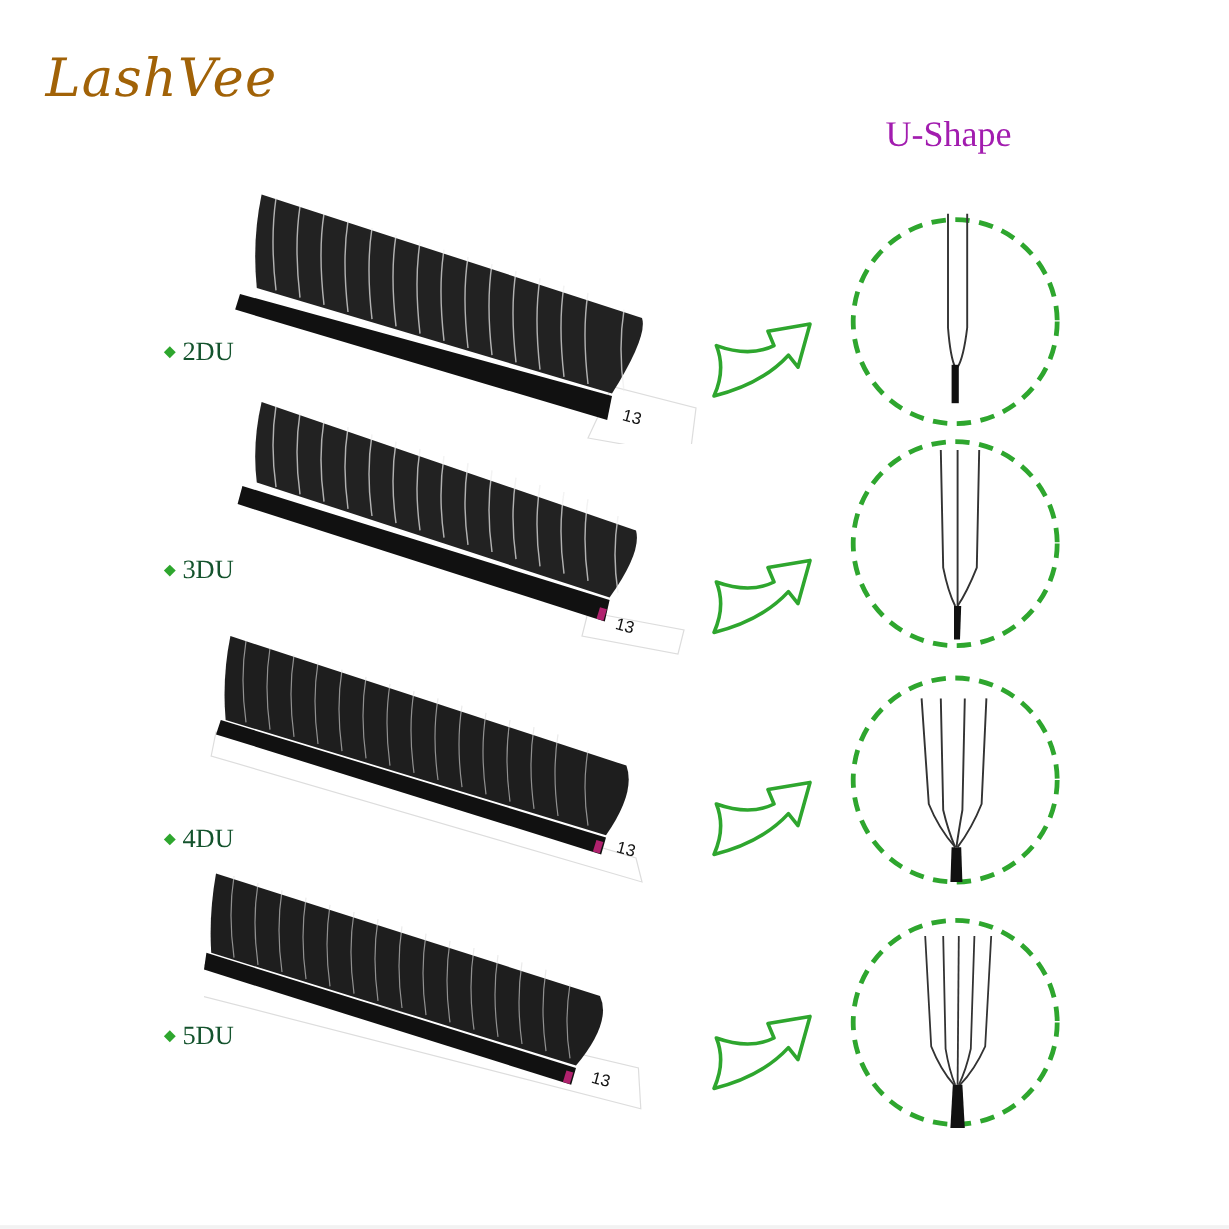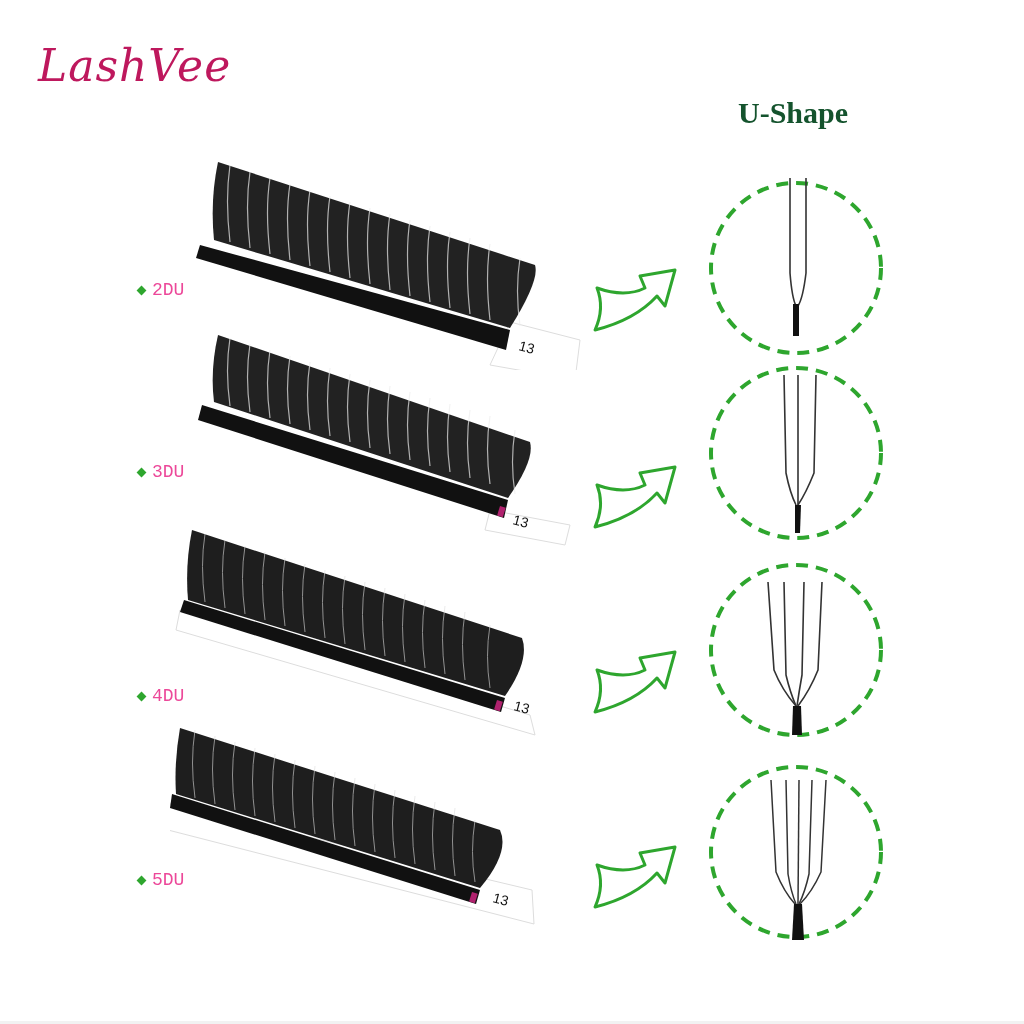--- a/index.html
+++ b/index.html
@@ -1,19 +1,19 @@
 <!DOCTYPE html>
 <html><head>
   <meta charset="utf-8">
   <style>
     html, body { margin: 0; padding: 0; background: #ffffff; }
     body { width: 1024px; height: 1024px; position: relative; overflow: hidden; font-family: "Liberation Serif", serif; }
-    .logo { position: absolute; left: 38px; top: 40px; font-family: "DejaVu Serif", serif; font-style: italic; font-size: 44px; color: #be185d; letter-spacing: 1px; }
-    .heading { position: absolute; left: 738px; top: 96px; font-family: "Liberation Serif", serif; font-weight: bold; font-size: 30px; color: #14532d; text-align: right; }
-    .label { position: absolute; left: 138px; display: flex; align-items: center; font-family: Liberation Mono, monospace; font-size: 18px; color: #ec4899; }
+    .logo { position: absolute; left: 38px; top: 40px; font-family: "DejaVu Serif", serif; font-style: italic; font-size: 44px; color: #a16207; letter-spacing: 1px; }
+    .heading { position: absolute; left: 738px; top: 96px; font-family: "Liberation Serif", serif; font-weight: normal; font-size: 30px; color: #a21caf; text-align: right; }
+    .label { position: absolute; left: 138px; display: flex; align-items: center; font-family: Liberation Serif, serif; font-size: 22px; color: #14532d; }
     .diamond { width: 7px; height: 7px; background: #2ea62e; transform: rotate(45deg); margin-right: 7px; }
     .strip { position: absolute; }
     .arrow { position: absolute; }
     .circle { position: absolute; width: 180px; height: 180px; }
     .bottom-line { position: absolute; left: 0; bottom: 0; width: 1024px; height: 3px; background: #f2f2f2; }
   </style>
 </head>
 <body>
 
 <div class="logo">LashVee</div>
@@ -128,21 +128,21 @@
 </svg>
 <svg class="circle" style="left:706px;top:560px;" viewBox="0 0 180 180">
   <circle cx="90" cy="90" r="85" fill="none" stroke="#2ea62e" stroke-width="4" stroke-dasharray="12 8"></circle>
   <path d="M62,22 L68,110 Q76,130 90,146" stroke="#333" stroke-width="1.6" fill="none"></path>
   <path d="M78,22 L80,115 Q84,132 90,146" stroke="#333" stroke-width="1.6" fill="none"></path>
   <path d="M98,22 L96,115 Q93,132 91,146" stroke="#333" stroke-width="1.6" fill="none"></path>
   <path d="M116,22 L112,110 Q104,130 92,146" stroke="#333" stroke-width="1.6" fill="none"></path>
   <path d="M87,146 L95,146 L96,175 L86,175 Z" fill="#111"></path>
 </svg>
 
-<div class="label" style="top:870px;">
+<div class="label" style="top:850px;">
   <span class="diamond"></span>
   <span>5DU</span>
 </div>
 <svg class="strip" style="left:170px;top:712px;" width="400" height="230">
   <polygon points="0,92 362,178 364,212 -2,118" fill="#fff" stroke="#ddd" stroke-width="1"></polygon>
   <polygon points="2,82 310,178 306,192 0,96" fill="#111"></polygon>
   <rect x="302" y="180" width="6" height="10" fill="#b0226e" transform="rotate(17 302 180)"></rect>
   <path d="M10,16 Q4,50 6,82 L310,176 Q340,140 330,118 Z" fill="#1e1e1e"></path>
   <g stroke="#ddd" stroke-width="1" fill="none" opacity="0.6">
     <path d="M25,18 Q20,50 25,86"></path>

